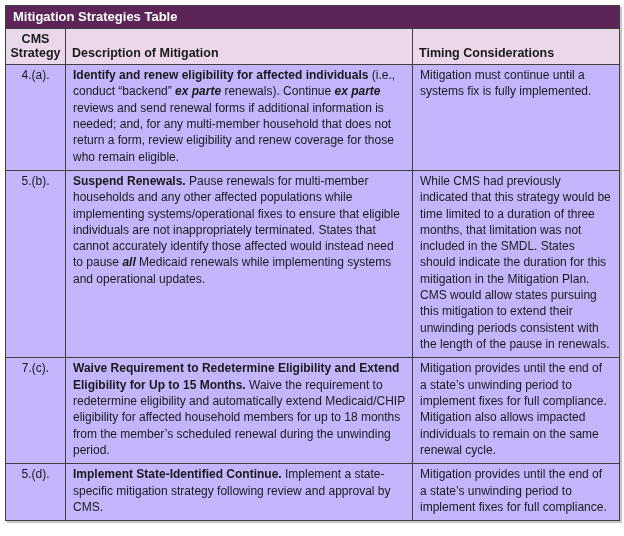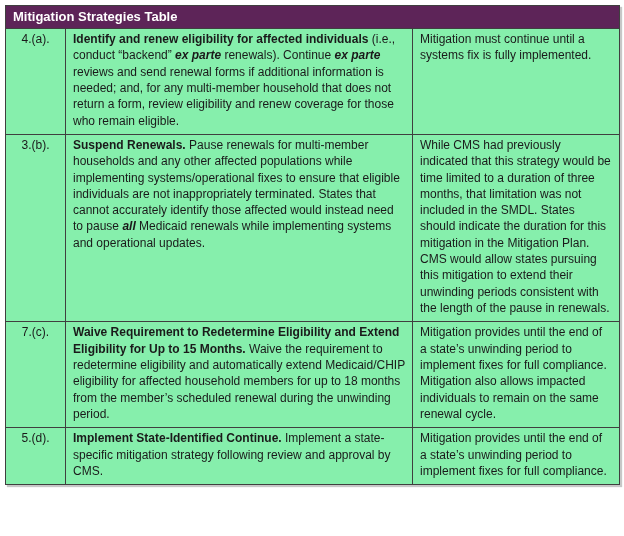--- a/index.html
+++ b/index.html
@@ -42,21 +42,21 @@
     vertical-align: bottom;
     padding: 3px 6px 4px 6px;
     text-align: left;
   }
   tr.col-head-row th.strategy-head {
     text-align: center;
     padding-left: 2px;
     padding-right: 2px;
   }
   .mitigation-table td {
-    background: #86efac;
+    background: #c4b5fd;
     color: #1a1a1a;
     font-size: 12px;
     line-height: 1.36;
     vertical-align: top;
     padding: 2px 7px 5px 7px;
     text-align: left;
   }
   td.strategy-cell {
     text-align: center;
     padding-left: 2px;
@@ -72,30 +72,35 @@
   <table class="mitigation-table">
     <colgroup>
       <col style="width:60px">
       <col style="width:347px">
       <col style="width:207px">
     </colgroup>
     <thead>
       <tr>
         <th class="title-cell" colspan="3">Mitigation Strategies Table</th>
       </tr>
+      <tr class="col-head-row">
+        <th class="strategy-head">CMS Strategy</th>
+        <th>Description of Mitigation</th>
+        <th>Timing Considerations</th>
+      </tr>
     </thead>
     <tbody>
 
     <tr>
           <td class="strategy-cell">4.(a).</td>
           <td><span class="seg-bold">Identify and renew eligibility for affected individuals</span><span> (i.e., conduct “backend” </span><span class="seg-italic">ex parte</span><span> renewals). Continue </span><span class="seg-italic">ex parte</span><span> reviews and send renewal forms if additional information is needed; and, for any multi-member household that does not return a form, review eligibility and renew coverage for those who remain eligible.</span></td>
           <td><span>Mitigation must continue until a systems fix is fully implemented.</span></td>
         </tr>
         <tr>
-          <td class="strategy-cell">3.(b).</td>
+          <td class="strategy-cell">5.(b).</td>
           <td><span class="seg-bold">Suspend Renewals.</span><span> Pause renewals for multi-member households and any other affected populations while implementing systems/operational fixes to ensure that eligible individuals are not inappropriately terminated. States that cannot accurately identify those affected would instead need to pause </span><span class="seg-italic">all</span><span> Medicaid renewals while implementing systems and operational updates.</span></td>
           <td><span>While CMS had previously indicated that this strategy would be time limited to a duration of three months, that limitation was not included in the SMDL. States should indicate the duration for this mitigation in the Mitigation Plan. CMS would allow states pursuing this mitigation to extend their unwinding periods consistent with the length of the pause in renewals.</span></td>
         </tr>
         <tr>
           <td class="strategy-cell">7.(c).</td>
           <td><span class="seg-bold">Waive Requirement to Redetermine Eligibility and Extend Eligibility for Up to 15 Months.</span><span> Waive the requirement to redetermine eligibility and automatically extend Medicaid/CHIP eligibility for affected household members for up to 18 months from the member’s scheduled renewal during the unwinding period.</span></td>
           <td><span>Mitigation provides until the end of a state’s unwinding period to implement fixes for full compliance. Mitigation also allows impacted individuals to remain on the same renewal cycle.</span></td>
         </tr>
         <tr>
           <td class="strategy-cell">5.(d).</td>

